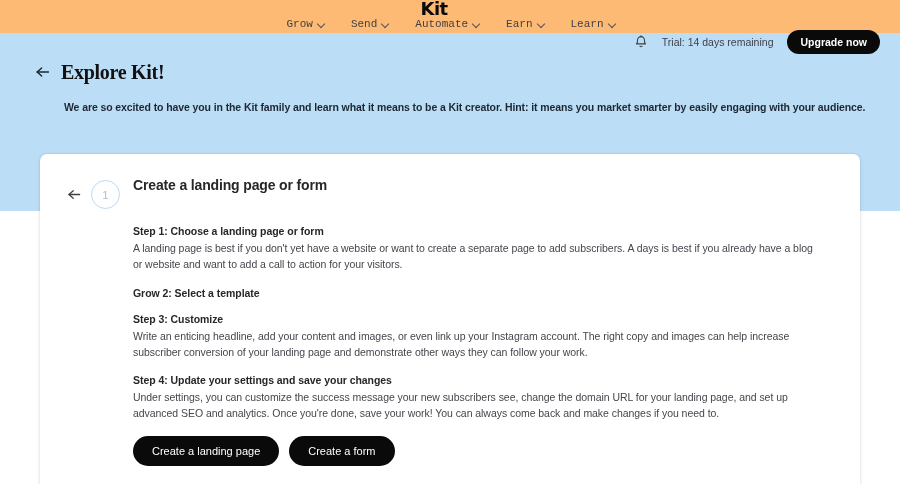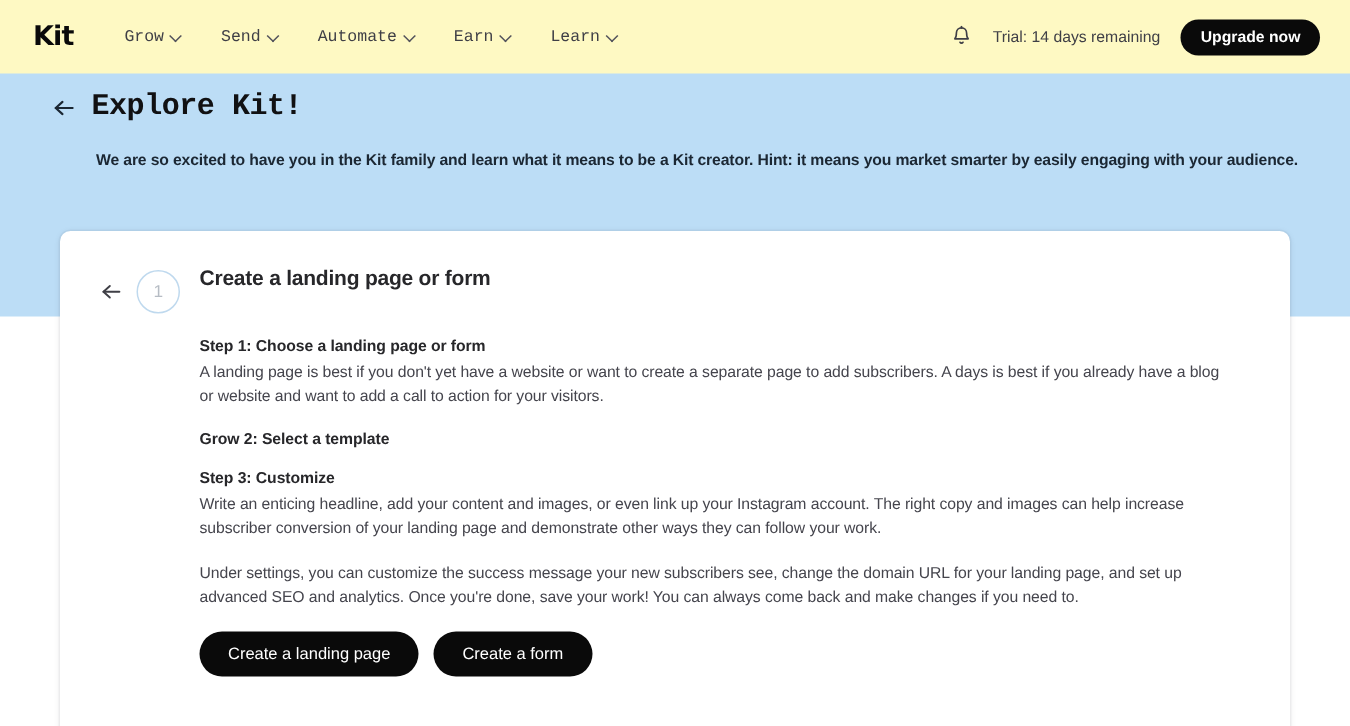--- a/index.html
+++ b/index.html
@@ -12,27 +12,28 @@
 
   body {
     font-family: "Liberation Sans", sans-serif;
     background: #ffffff;
     color: #27272a;
     position: relative;
   }
 
   
   .topbar {
-    height: 49px;
-    background: #fef9c3;
+    height: 33px;
+    background: #fdba74;
     display: flex;
     align-items: center;
     padding: 0 20px 0 22px;
     position: relative;
     z-index: 5;
+    flex-direction: column;
   }
 
   .brand-logo {
     font-weight: 800;
     font-size: 18px;
     letter-spacing: -0.6px;
     color: #0a0a0a;
     line-height: 1;
     margin-right: 34px;
     font-family: "DejaVu Sans", sans-serif;
@@ -149,21 +150,21 @@
     display: block;
     cursor: pointer;
     flex: 0 0 18px;
   }
 
   .page-title {
     font-size: 20px;
     font-weight: 800;
     letter-spacing: -0.3px;
     color: #111113;
-    font-family: Liberation Mono, monospace;
+    font-family: Liberation Serif, serif;
     line-height: 1;
   }
 
   .page-subtitle {
     margin-top: 19px;
     margin-left: 30px;
     font-size: 10.5px;
     font-weight: 600;
     color: #1b2733;
     letter-spacing: -0.1px;
@@ -367,20 +368,21 @@
     <div class="step-block">
       <div class="step-heading">Grow 2: Select a template</div>
     </div>
 
     <div class="step-block">
       <div class="step-heading">Step 3: Customize</div>
       <div class="step-body">Write an enticing headline, add your content and images, or even link up your Instagram account. The right copy and images can help increase subscriber conversion of your landing page and demonstrate other ways they can follow your work.</div>
     </div>
 
     <div class="step-block">
+      <div class="step-heading">Step 4: Update your settings and save your changes</div>
       <div class="step-body">Under settings, you can customize the success message your new subscribers see, change the domain URL for your landing page, and set up advanced SEO and analytics. Once you're done, save your work! You can always come back and make changes if you need to.</div>
     </div>
 
   </div>
 
   <div class="actions">
     <button class="action-btn">Create a landing page</button>
     <button class="action-btn">Create a form</button>
   </div>
 

